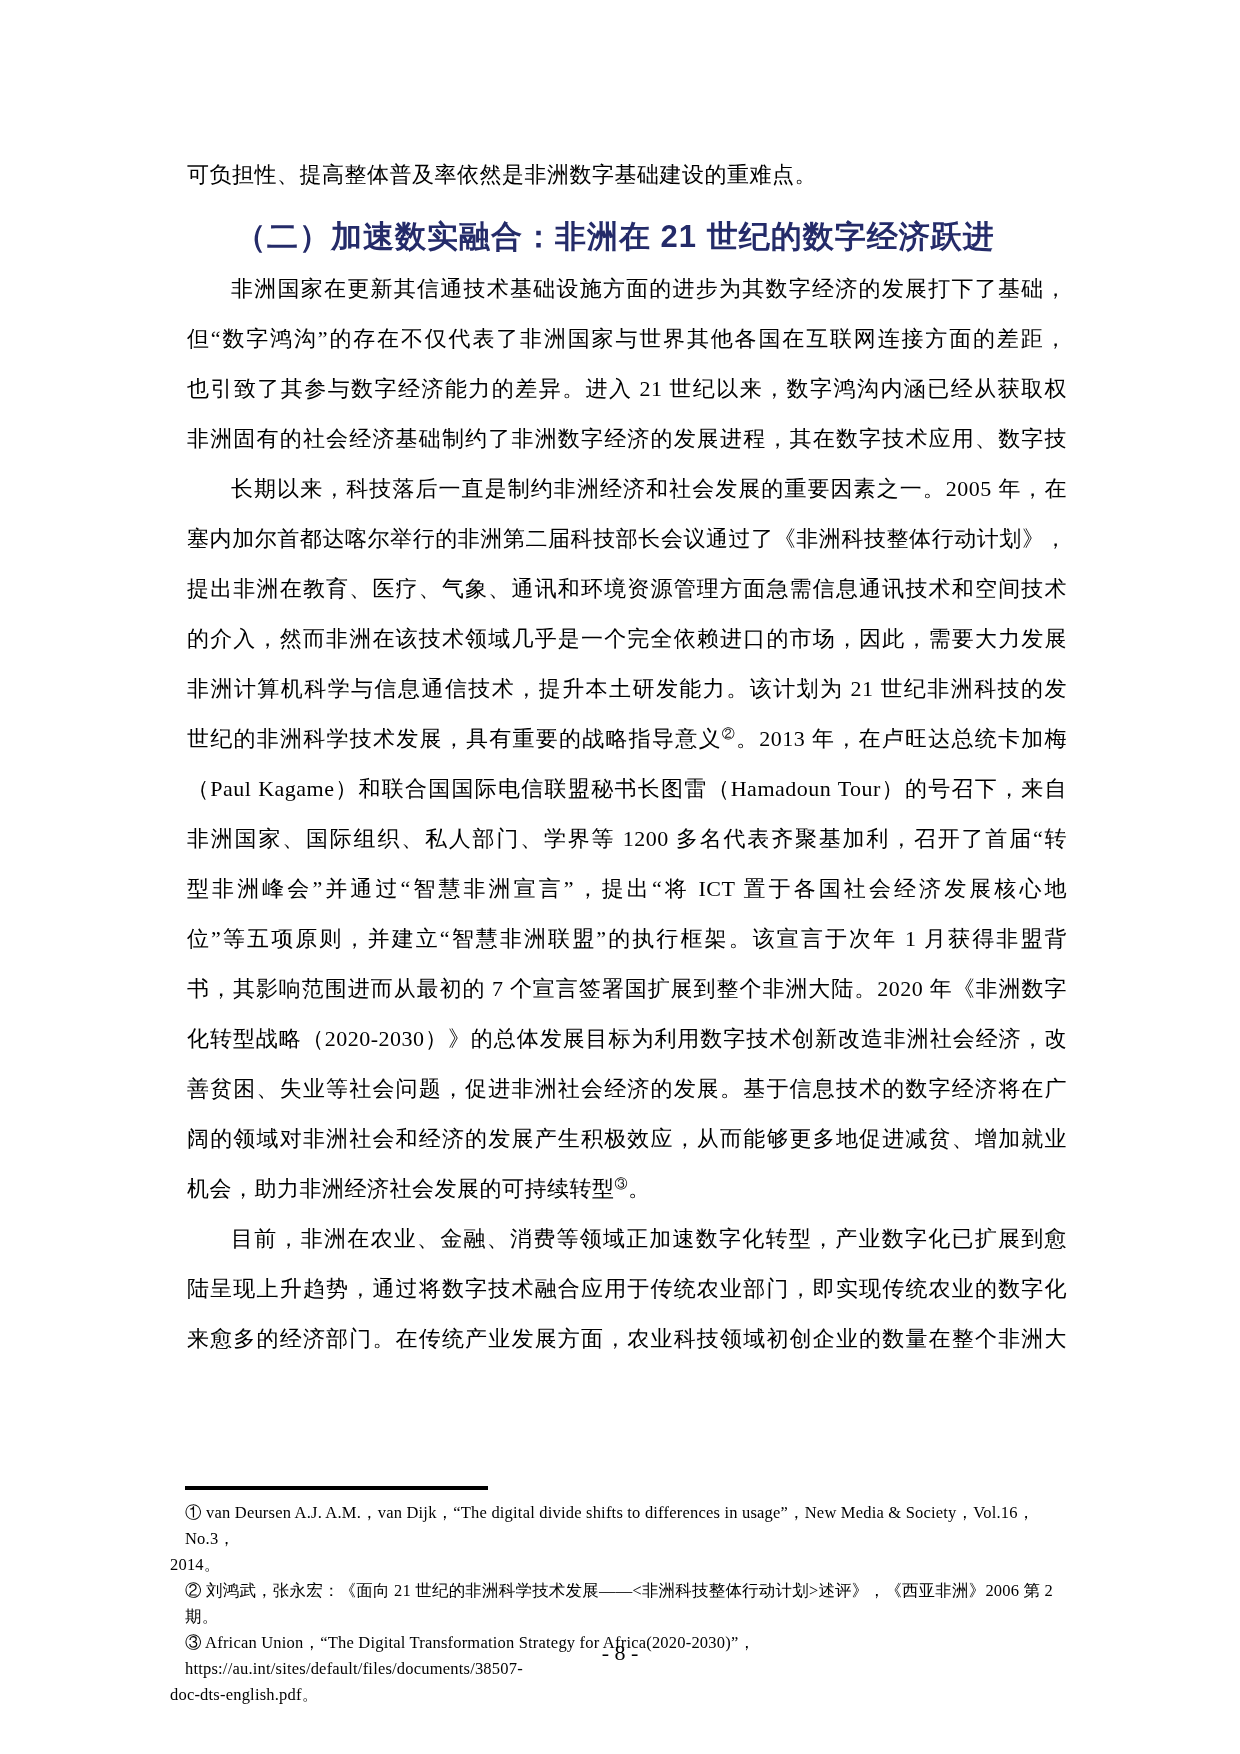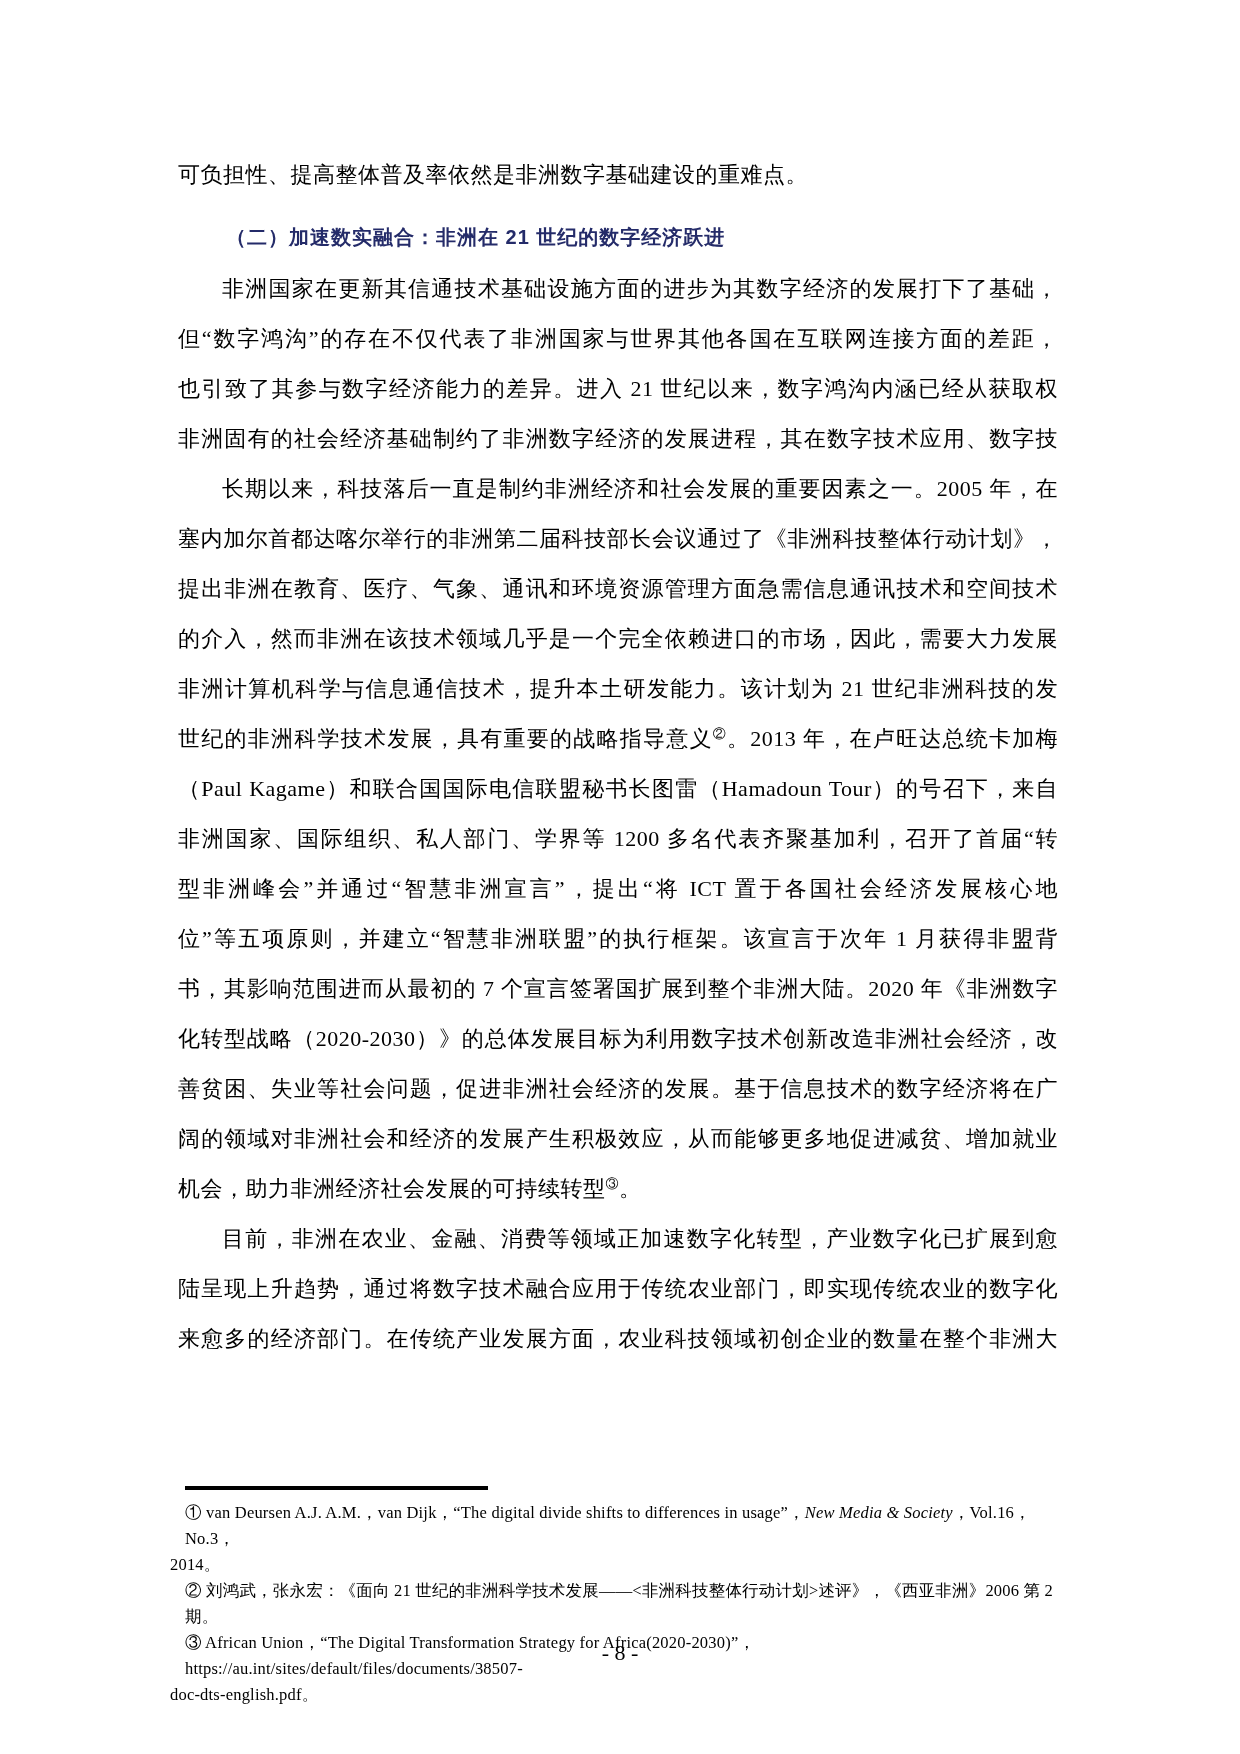--- a/index.html
+++ b/index.html
@@ -8,39 +8,39 @@
     width:1240px;height:1754px;
     margin:0 auto;
     background:var(--page-bg,#ffffff);
     font-family:"Liberation Serif","DejaVu Serif",serif;
     color:var(--body-text,#000000);
     overflow:hidden;
     box-sizing:border-box;
   }
   .body-block{
     position:absolute;
-    left:178px;
+    left:187px;
     width:880px;
     top:150px;
   }
   .line{
     font-size:22px;
     line-height:50px;
     white-space:normal;
     letter-spacing:0.5px;
   }
   .line.j{
     text-align:justify;
     text-align-last:justify;
   }
   .line.indent{ text-indent:44px; }
   .heading-line{
     font-family:"Liberation Sans","DejaVu Sans",sans-serif;
     font-weight:bold;
-    font-size:20px;
+    font-size:31px;
     line-height:50px;
     color:var(--heading-accent,#242b69);
     margin:12px 0 2px 48px;
     letter-spacing:1px;
   }
   sup.fnref{
     font-size:13px;
     vertical-align:super;
     line-height:0;
   }
@@ -56,21 +56,21 @@
     background:#000;
     margin-left:15px;
     margin-bottom:10px;
   }
   .fn-line{
     font-size:16.5px;
     line-height:26px;
     letter-spacing:0.2px;
   }
   .fn-line.first{ padding-left:15px; }
-  .fn-line .it{ font-style:italic; }
+  .fn-line .it{ }
   .page-footer{
     position:absolute;
     left:0; right:0;
     top:1638px;
     text-align:center;
     font-size:22px;
     line-height:30px;
   }
 </style>
 </head>

